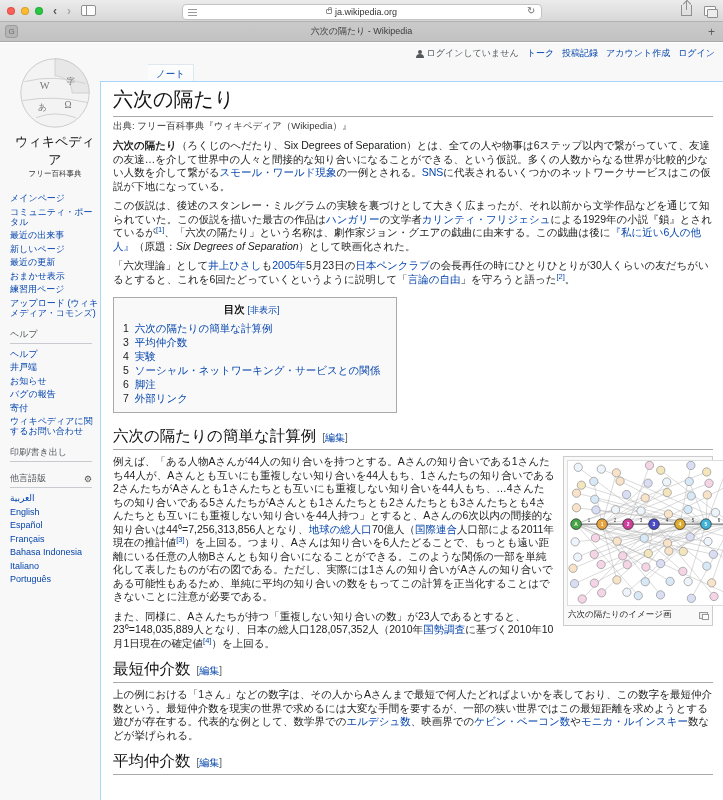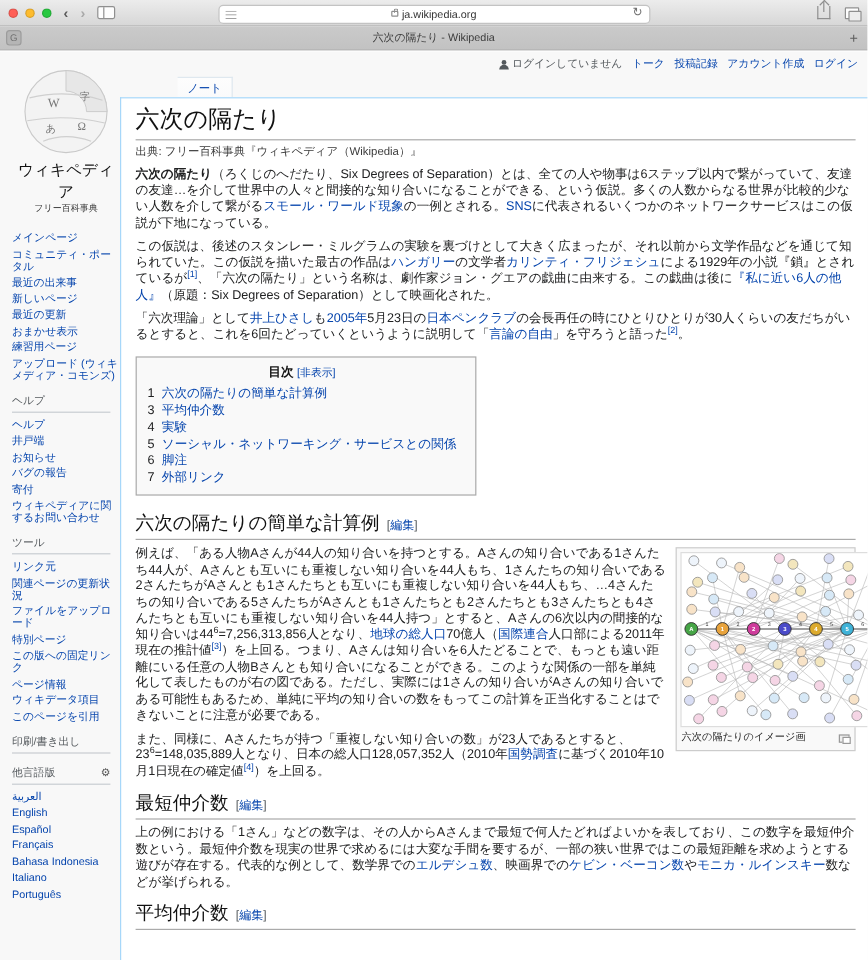--- a/index.html
+++ b/index.html
@@ -75,21 +75,21 @@
   .maglass::after { content:""; position:absolute; left:5px; top:5px; width:4px; height:1.3px; background:#7a7a7a; transform:rotate(45deg); }
 
   
   .content { position:absolute; left:100px; top:38px; right:0; bottom:0; background:#fff;
              border-left:1px solid #a7d7f9; border-top:1px solid #a7d7f9; padding:4px 10px 0 12px; overflow:hidden; }
   h1.title { font-size:20px; font-weight:normal; margin:0 0 2px; padding-bottom:3px; border-bottom:1px solid #aaa; color:#111; }
   .sitesub { font-size:9.5px; color:#3a3a3a; margin:3px 0 6px; }
   .content p { font-size:10.5px; line-height:13.5px; margin:4px 0 6px; color:#202122; }
   sup { font-size:7.5px; line-height:0; }
   .b { font-weight:bold; }
-  .i { }
+  .i { font-style:italic; }
   .toc { display:inline-block; border:1px solid #aaa; background:#f9f9f9; padding:5px 16px 7px 9px;
          font-size:10.5px; margin:5px 0 4px; }
   .toc-header { text-align:center; font-weight:bold; color:#111; }
   .toc-header a { font-weight:normal; font-size:9px; }
   .toc ul { list-style:none; margin:4px 0 0; padding:0; }
   .toc li { line-height:14px; }
   .tocnum { color:#202122; margin-right:6px; }
   h2.sect { font-size:15.5px; font-weight:normal; color:#111; border-bottom:1px solid #aaa;
             margin:9px 0 5px; padding-bottom:2px; clear:none; }
   .editsection { font-size:10px; color:#54595d; margin-left:6px;margin-top:24px; }
@@ -185,36 +185,20 @@
 
         <li><a href="#" class="slink">ヘルプ</a></li>
             <li><a href="#" class="slink">井戸端</a></li>
             <li><a href="#" class="slink">お知らせ</a></li>
             <li><a href="#" class="slink">バグの報告</a></li>
             <li><a href="#" class="slink">寄付</a></li>
             <li><a href="#" class="slink">ウィキペディアに関するお問い合わせ</a></li>
           </ul>
       </div>
 
-      <div>
-        <div class="sgroup-title">
-            <span>ツール</span>
-          </div>
-        <ul class="navlist">
-
-        <li><a href="#" class="slink">リンク元</a></li>
-            <li><a href="#" class="slink">関連ページの更新状況</a></li>
-            <li><a href="#" class="slink">ファイルをアップロード</a></li>
-            <li><a href="#" class="slink">特別ページ</a></li>
-            <li><a href="#" class="slink">この版への固定リンク</a></li>
-            <li><a href="#" class="slink">ページ情報</a></li>
-            <li><a href="#" class="slink">ウィキデータ項目</a></li>
-            <li><a href="#" class="slink">このページを引用</a></li>
-          </ul>
-      </div>
 
       <div>
         <div class="sgroup-title">
             <span>印刷/書き出し</span>
           </div>
       </div>
 
       <div>
         <div class="sgroup-title">
           <span>他言語版</span>

